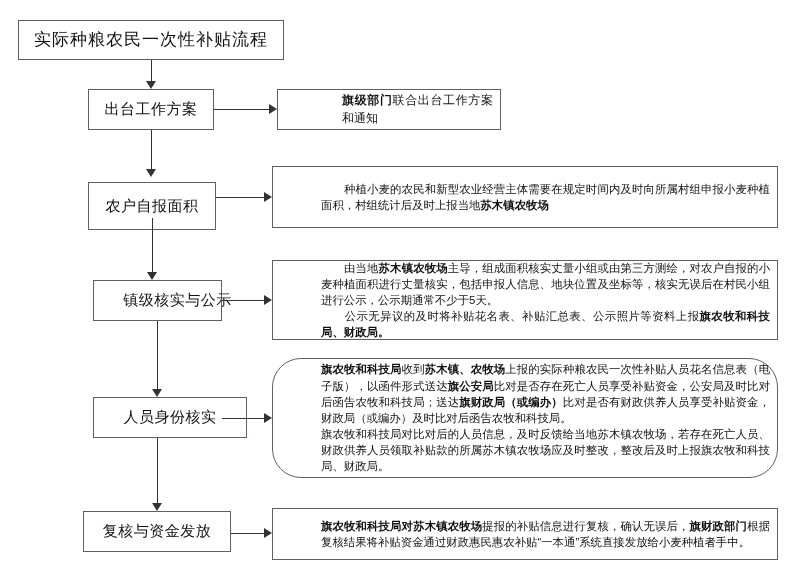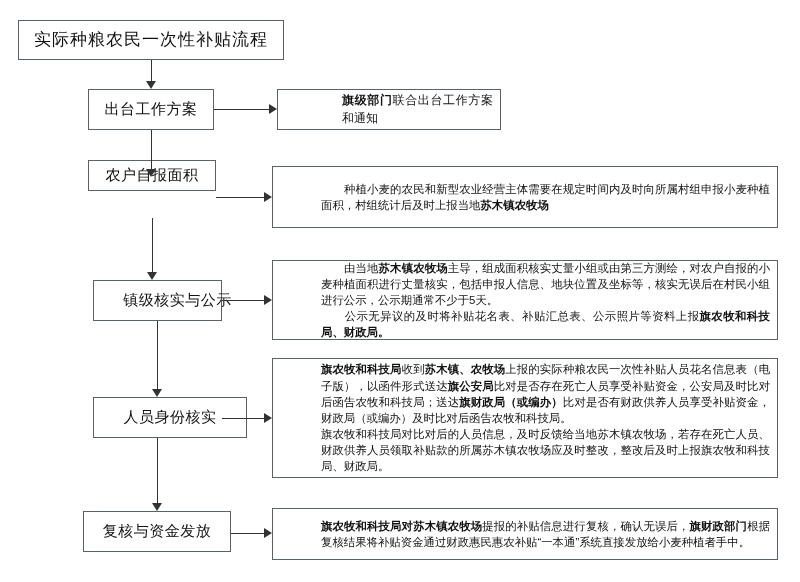--- a/index.html
+++ b/index.html
@@ -102,21 +102,21 @@
 <div id="canvas">
 
   <div class="node title-node" style="left: 18px; top: 20px; width: 266px; height: 40px; border-color: rgb(91, 97, 104);">
     <span class="node-label">实际种粮农民一次性补贴流程</span>
   </div>
 
   <div class="node" style="left: 88px; top: 89px; width: 126px; height: 41px; border-color: rgb(91, 97, 104);">
     <span class="node-label">出台工作方案</span>
   </div>
 
-  <div class="node" style="left: 88px; top: 160px; width: 128px; height: 31px; border-color: rgb(91, 97, 104);">
+  <div class="node" style="left: 88px; top: 182px; width: 128px; height: 48px; border-color: rgb(91, 97, 104);">
     <span class="node-label">农户自报面积</span>
   </div>
 
   <div class="node" style="left: 93px; top: 280px; width: 129px; height: 41px; border-color: rgb(91, 97, 104); padding-left: 40px;">
     <span class="node-label">镇级核实与公示</span>
   </div>
 
   <div class="node" style="left: 93px; top: 397px; width: 154px; height: 41px; border-color: rgb(91, 97, 104);">
     <span class="node-label">人员身份核实</span>
   </div>
@@ -137,21 +137,21 @@
       </div>
   </div>
 
   <div class="desc" style="left: 272px; top: 260px; width: 506px; height: 80px; border-color: rgb(91, 97, 104);">
     <div class="desc-text">
         <div><span>　　由当地</span><b>苏木镇农牧场</b><span>主导，组成面积核实丈量小组或由第三方测绘，对农户自报的小麦种植面积进行丈量核实，包括申报人信息、地块位置及坐标等，核实无误后在村民小组进行公示，公示期通常不少于5天。</span></div>
         <div><span>　　公示无异议的及时将补贴花名表、补贴汇总表、公示照片等资料上报</span><b>旗农牧和科技局、财政局。</b></div>
       </div>
   </div>
 
-  <div class="desc" style="left: 272px; top: 358px; width: 506px; height: 120px; border-color: rgb(91, 97, 104);">
+  <div class="desc" style="left: 272px; top: 358px; width: 506px; height: 120px; border-color: rgb(91, 97, 104); border-radius: 29px;">
     <div class="desc-text">
         <div><b>旗农牧和科技局</b><span>收到</span><b>苏木镇、农牧场</b><span>上报的实际种粮农民一次性补贴人员花名信息表（电子版），以函件形式送达</span><b>旗公安局</b><span>比对是否存在死亡人员享受补贴资金，公安局及时比对后函告农牧和科技局；送达</span><b>旗财政局（或编办）</b><span>比对是否有财政供养人员享受补贴资金，财政局（或编办）及时比对后函告农牧和科技局。</span></div>
         <div><span>旗农牧和科技局对比对后的人员信息，及时反馈给当地苏木镇农牧场，若存在死亡人员、财政供养人员领取补贴款的所属苏木镇农牧场应及时整改，整改后及时上报旗农牧和科技局、财政局。</span></div>
       </div>
   </div>
 
   <div class="desc" style="left: 272px; top: 508px; width: 506px; height: 52px; border-color: rgb(91, 97, 104);">
     <div class="desc-text">
         <div><b>旗农牧和科技局对苏木镇农牧场</b><span>提报的补贴信息进行复核，确认无误后，</span><b>旗财政部门</b><span>根据复核结果将补贴资金通过财政惠民惠农补贴“一本通”系统直接发放给小麦种植者手中。</span></div>
       </div>

